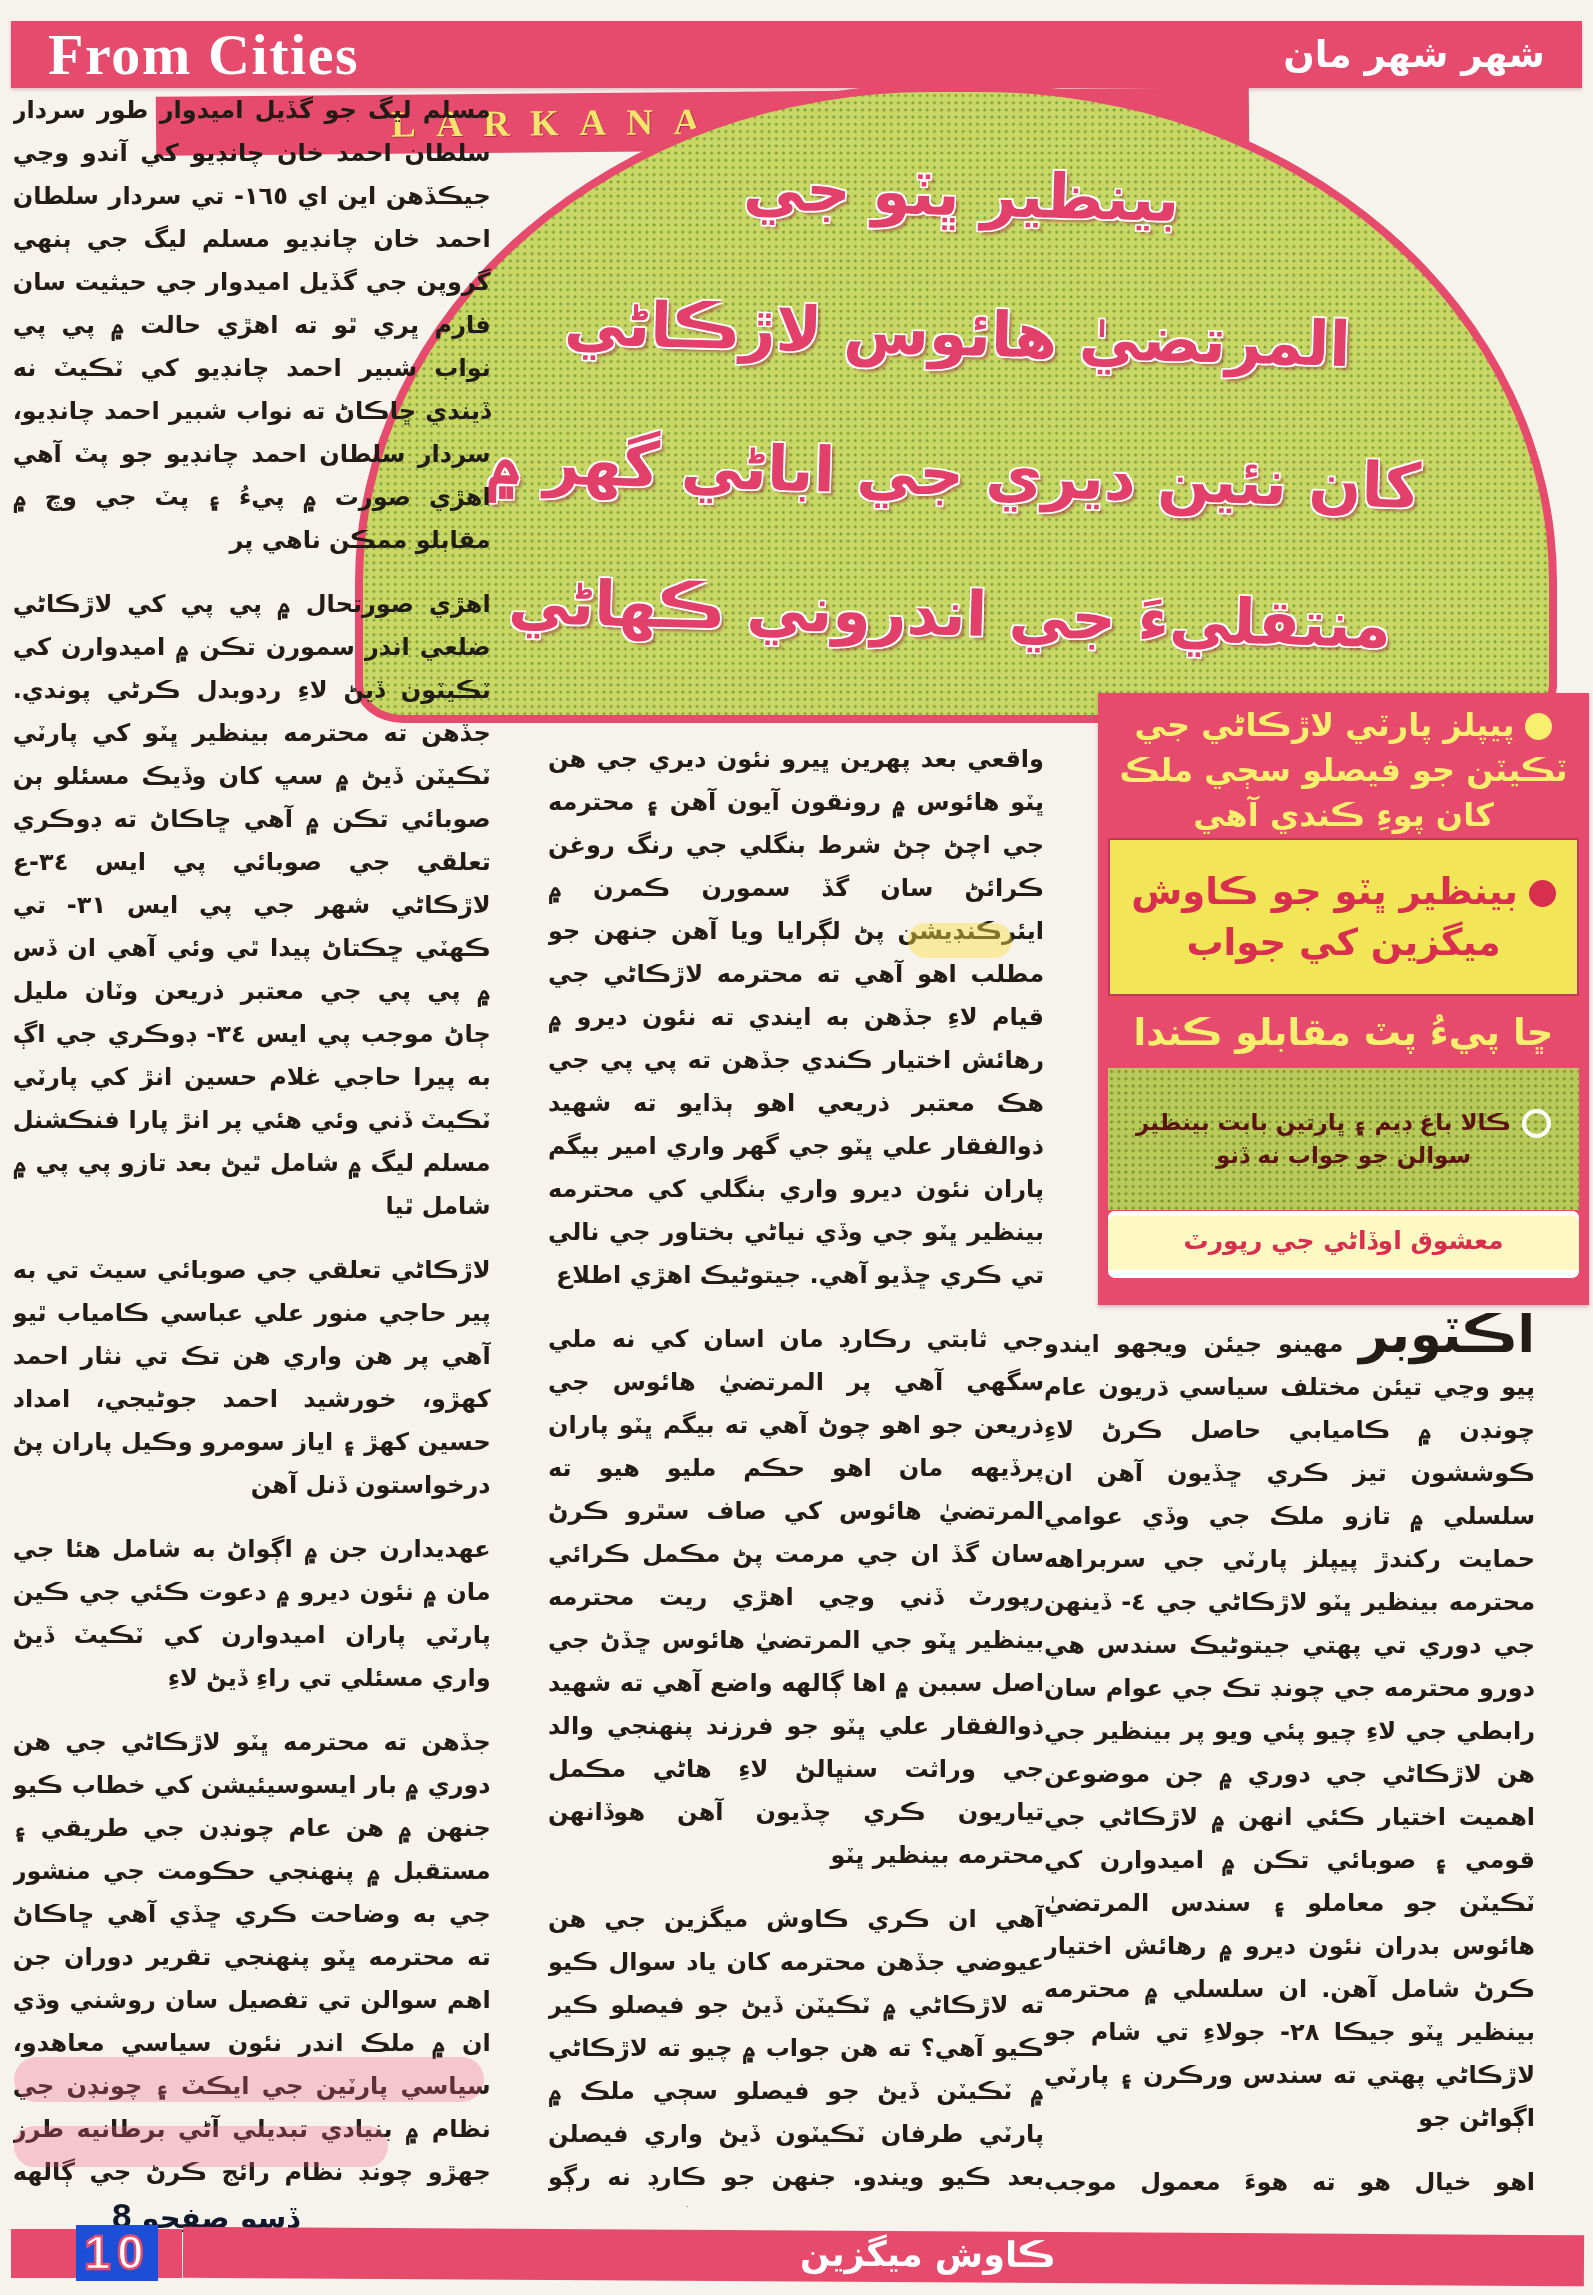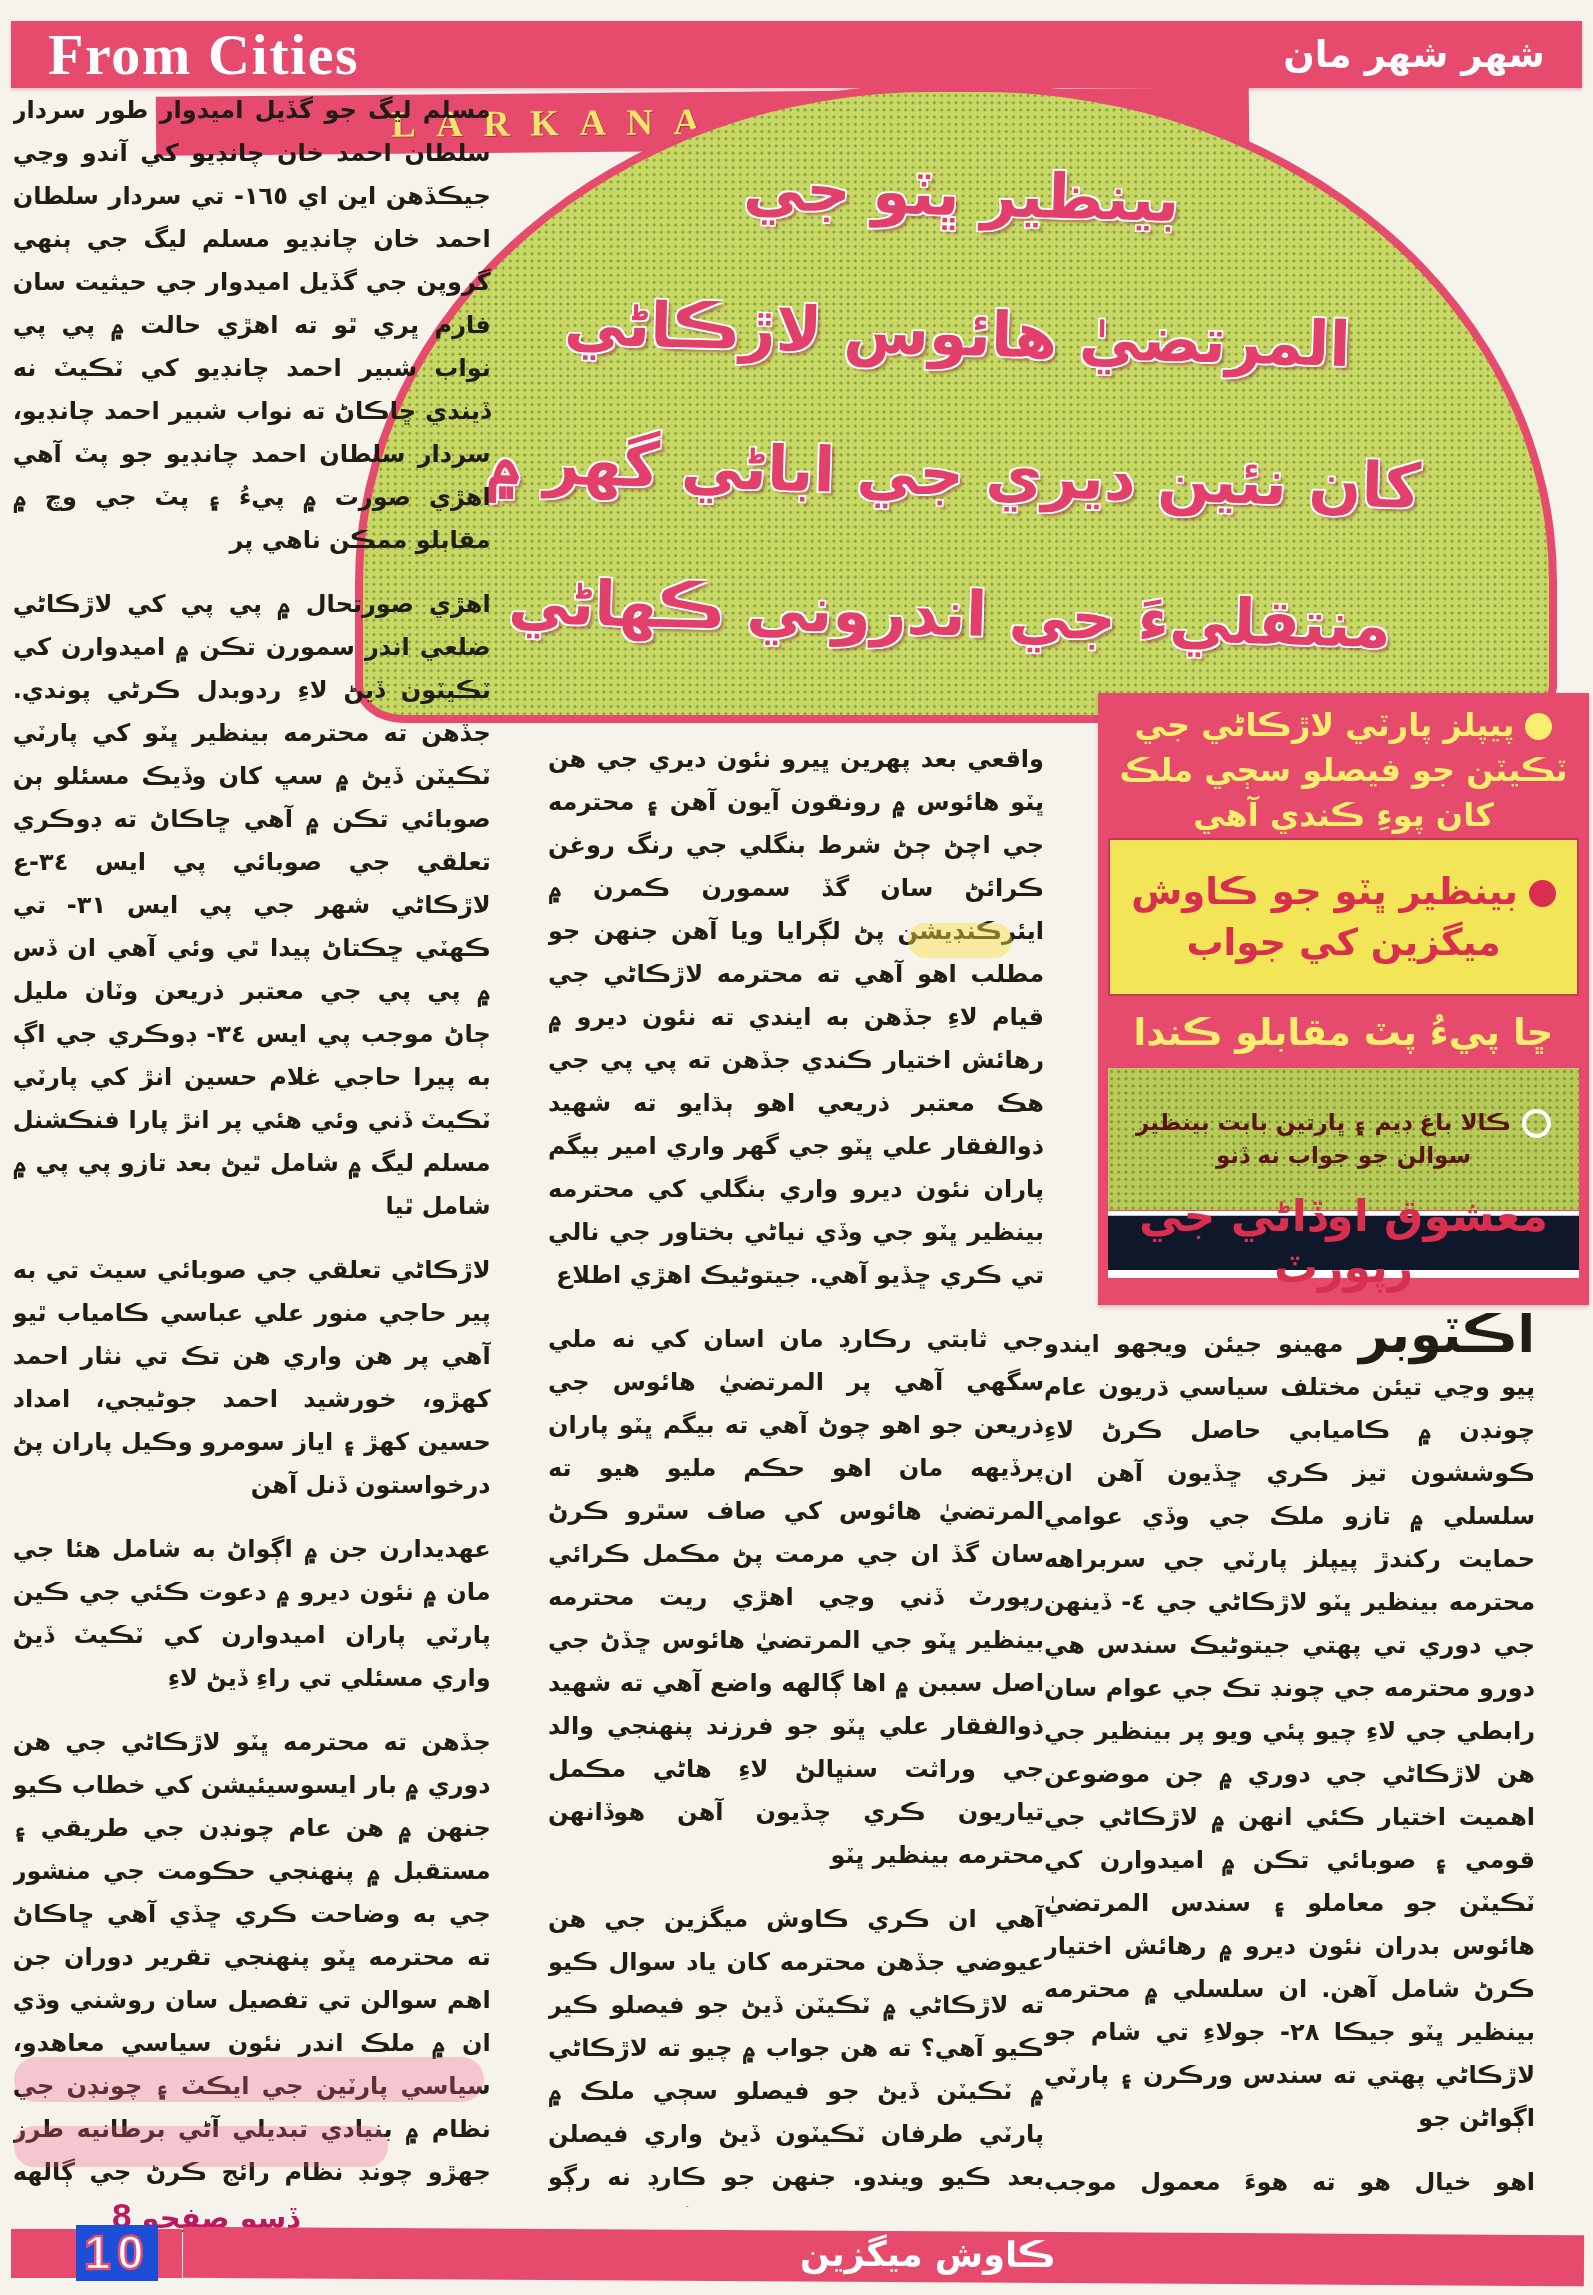--- a/index.html
+++ b/index.html
@@ -53,28 +53,28 @@
   .sb{direction:rtl;text-align:center;box-sizing:border-box;display:flex;align-items:center;justify-content:center;}
   .sb-bullet-text{position:relative;padding:4.8px 11px;}
   .sb1{height:134px;color:#f7ef6d;font-weight:bold;font-size:32px;line-height:45px;}
   .sb2{height:158px;background:#f2e558;color:#d92f4e;font-weight:bold;font-size:37px;line-height:51px;
     border:2.4px solid #c43a56;justify-content:center;}
   .sb3{height:70px;color:#f7ef6d;font-weight:bold;font-size:37px;}
   .sb4{height:142px;color:#5a1410;font-weight:bold;font-size:23px;line-height:33px;
     background-color:#b9c95a;
     background-image:radial-gradient(circle,#76952f 26%,rgba(0,0,0,0) 30%);
     background-size:7.2px 7.2px;}
-  .sb5{height:67px;background:#0f172a;color:#d92f4e;font-weight:bold;font-size:44px;
-    border-bottom:8px solid #fff;box-shadow:0 4.8px 0 #fff inset;}
+  .sb5{height:67px;background:#fef9c3;color:#d92f4e;font-weight:bold;font-size:25px;
+    border-bottom:8px solid #fff;box-shadow:0 4.8px 0 #fff inset;border-radius:7px;}
   .bullet{display:inline-block;width:27px;height:27px;border-radius:50%;vertical-align:middle;margin-left:11px;}
   .bullet-yellow{background:#f7ef6d;}
   .bullet-red{background:#d92f4e;}
   .bullet-ring{background:transparent;border:4.8px solid #fff;width:21px;height:21px;}
   
-  .see-page{left:112px;top:2196px;direction:rtl;color:#be185d;font-weight:bold;font-size:29px;text-decoration:underline;}
+  .see-page{left:112px;top:2196px;direction:rtl;color:#0f172a;font-weight:bold;font-size:29px;text-decoration:underline;}
   .see-page b{font-size:35px;font-family:"Liberation Sans",sans-serif;}
   .footer-block-left{left:11px;top:2229px;width:171px;height:49px;}
   .page-ten{left:76px;top:2225px;font-family:"Liberation Sans",sans-serif;font-weight:bold;font-size:48px;
     letter-spacing:6.4px;color:#ffffff;-webkit-text-stroke:2.4px #e64a6c;background:#1d4ed8;padding:0 8px;line-height:56px;}
   .footer-band{left:183px;top:2231px;width:1401px;height:51px;transform:rotate(0.35deg);}
   .footer-band .mag{position:absolute;left:617px;top:3.2px;color:#fff;font-weight:bold;font-size:35px;direction:rtl;}
   
   .smudge{border-radius:24px;pointer-events:none;}
   .smudge-pink{background:rgba(243,95,140,.30);}
   .smudge-yellow{background:rgba(250,225,70,.45);}

